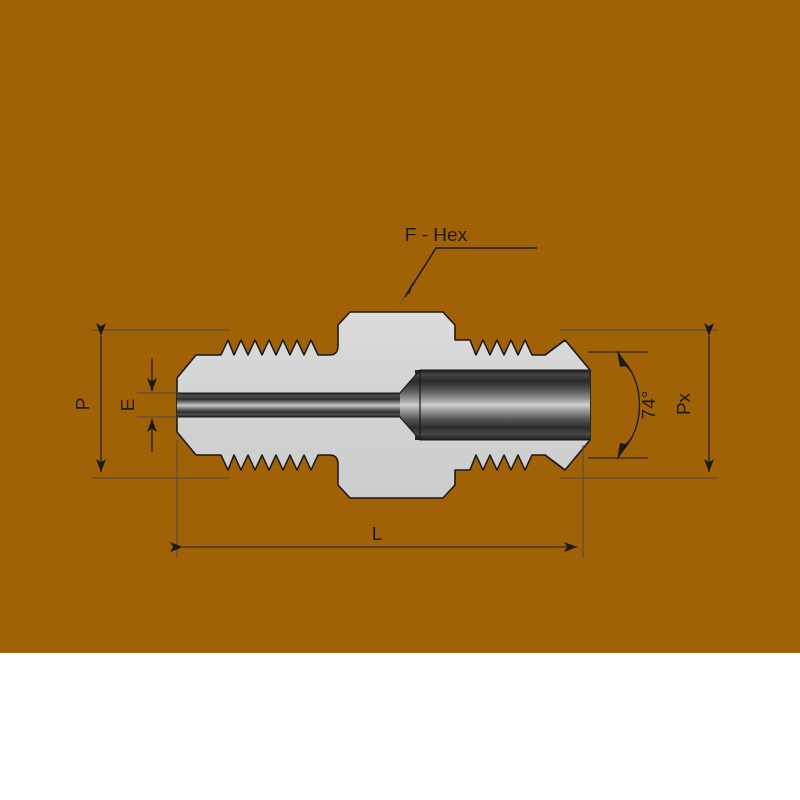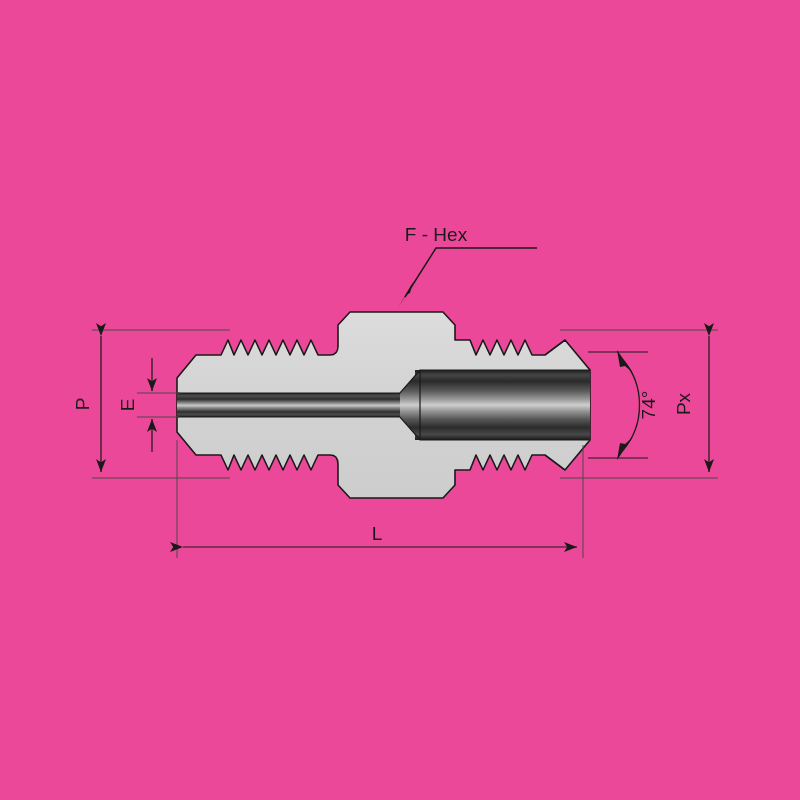--- a/index.html
+++ b/index.html
@@ -1,18 +1,18 @@
 <!DOCTYPE html>
 <html><head>
 <meta charset="utf-8">
 <style>
   html,body{margin:0;padding:0;background:#ffffff;}
   body{width:800px;height:800px;overflow:hidden;
        font-family:"Liberation Sans", sans-serif;}
-  #stage{position:relative;width:800px;height:800px;background:#ec4899;}
+  #stage{position:relative;width:800px;height:653px;background:#a16207;}
   svg{display:block;}
   .lbl{font-family:"Liberation Sans", sans-serif;font-size:19px;fill:#1a1a1a;}
   .lbl-rot{font-family:"Liberation Sans", sans-serif;font-size:19px;fill:#1a1a1a;}
 </style>
 </head>
 <body>
 
 <div id="stage">
 <svg width="800" height="800" viewBox="0 0 800 800">
 

